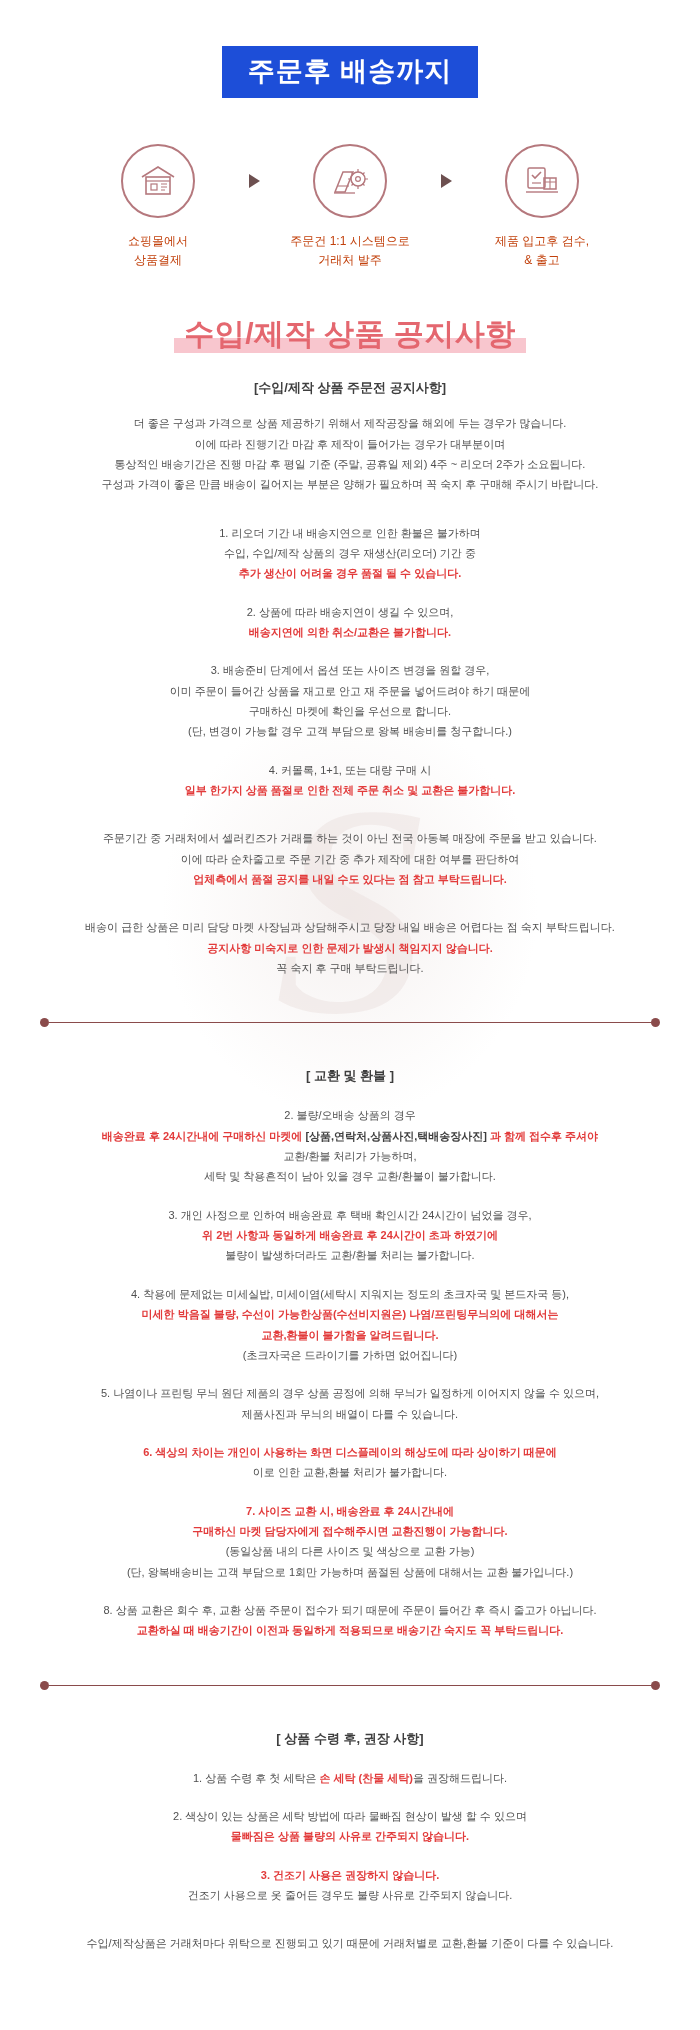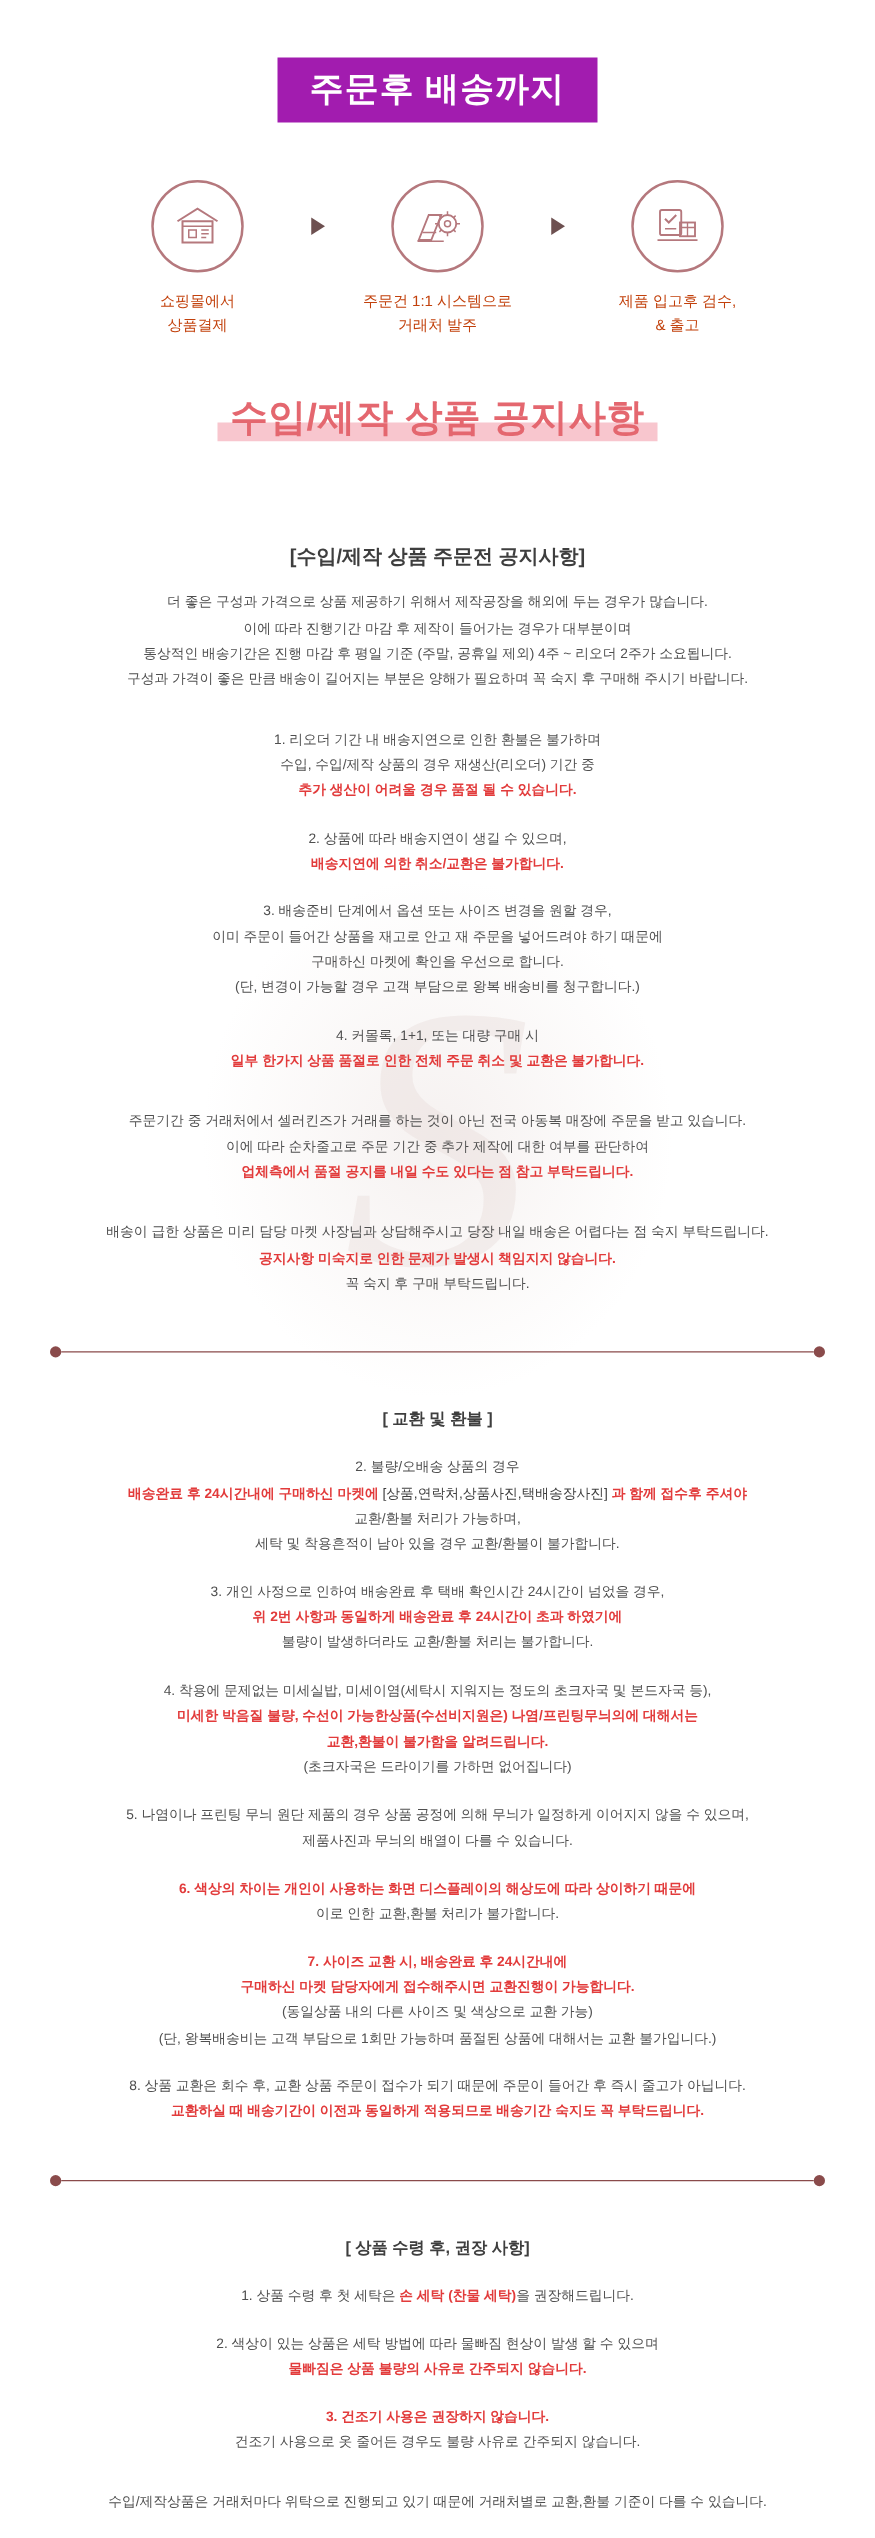--- a/index.html
+++ b/index.html
@@ -56,21 +56,21 @@
     padding-top: 46px;
   }
   .banner-title {
     display: inline-block;
     position: relative;
     font-size: 27px;
     font-weight: bold;
     color: #ffffff;
     letter-spacing: 1px;
     padding: 7px 26px 9px 26px;
-    background: #a21caf;
+    background: #1d4ed8;
     font-family: "Liberation Sans", "DejaVu Sans", sans-serif;
   }
 
   
   .steps {
     display: flex;
     justify-content: center;
     align-items: flex-start;
     margin-top: 46px;
     gap: 0;
@@ -134,34 +134,34 @@
     z-index: -1;
   }
 
   
   .block {
     margin: 0 auto;
     width: 620px;
     text-align: center;
   }
   .sec-title {
-    font-size: 16px;
+    font-size: 13px;
     font-weight: bold;
     color: #3e3e3e;
-    margin-top: 80px;
+    margin-top: 24px;
     margin-bottom: 16px;
   }
   p.para {
     font-size: 11px;
     line-height: 1.85;
     margin: 0 0 18px 0;
     color: #4f4f4f;
   }
   .red-b { color: #e23b3b; font-weight: bold; }
-  .bold { font-weight: normal; color: #3e3e3e; }
+  .bold { font-weight: bold; color: #3e3e3e; }
 
   
   .divider {
     position: relative;
     width: 620px;
     margin: 40px auto;
     height: 9px;
   }
   .divider .line {
     position: absolute;

